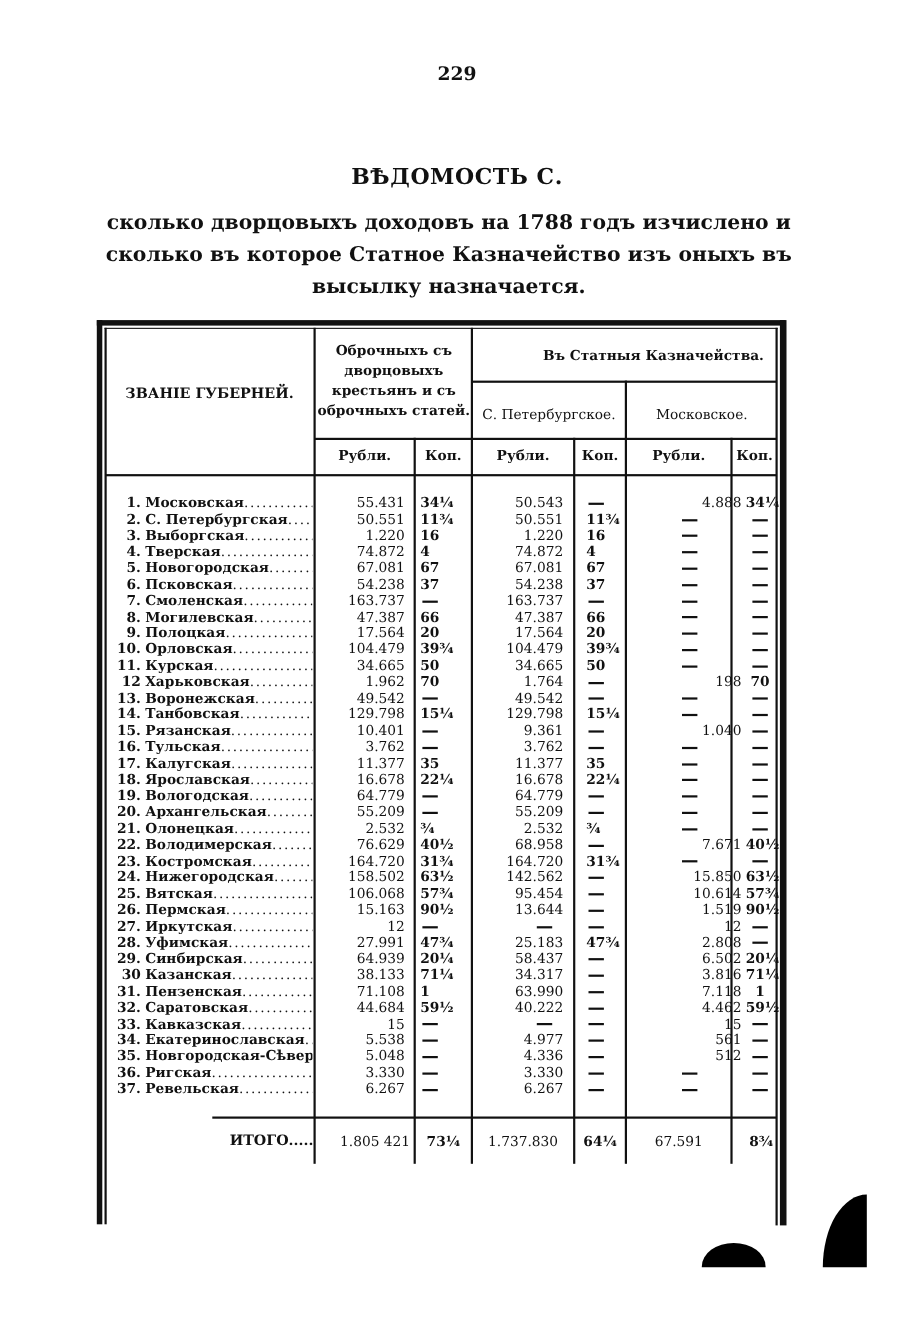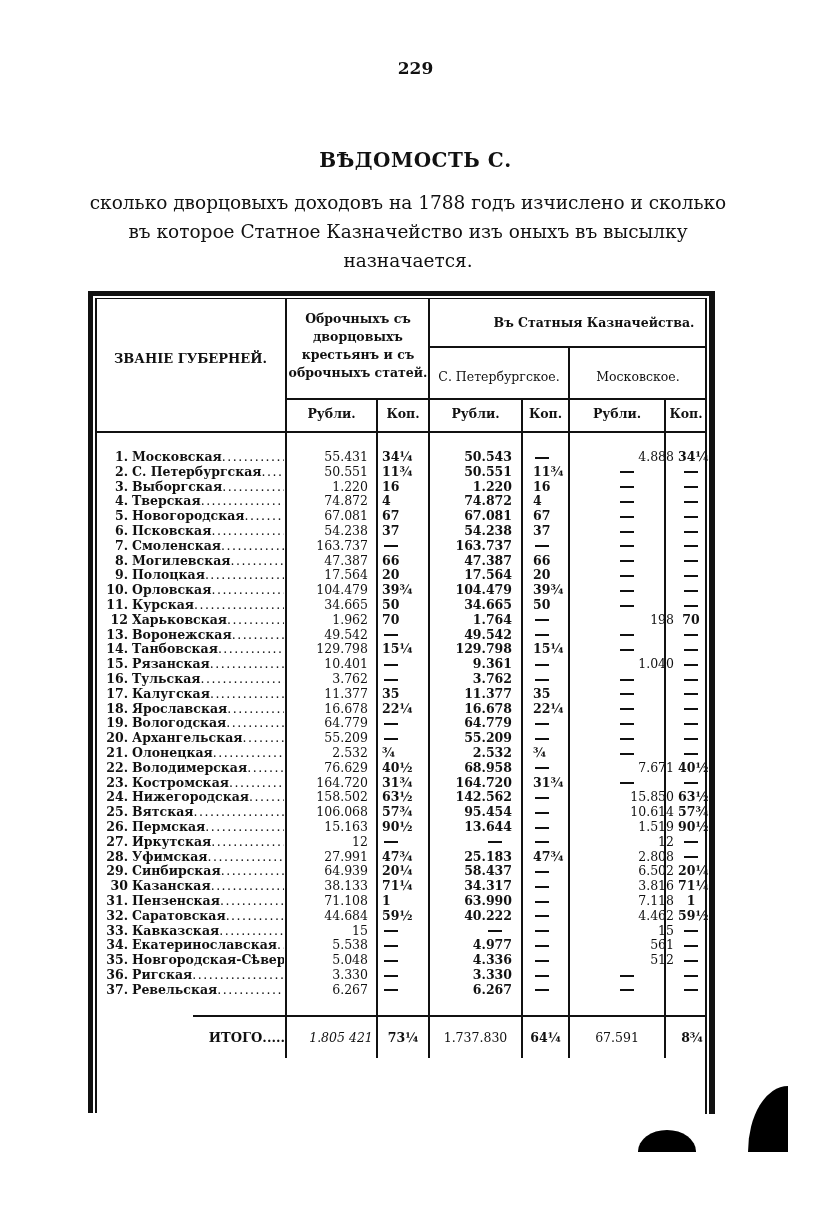--- a/index.html
+++ b/index.html
@@ -10,21 +10,21 @@
   .page-number {
     position: absolute; top: 58px; left: 0; width: 831px; text-align: center;
     font-size: 17px; font-weight: bold;
   }
   .title {
     position: absolute; top: 148px; left: 0; width: 831px; text-align: center;
     font-size: 20px; font-weight: bold; letter-spacing: 0.5px;
   }
   .subtitle {
     position: absolute; top: 188px; left: 88px; width: 640px; text-align: center;
-    font-size: 18.5px; font-weight: normal; line-height: 29px;
+    font-size: 18.5px; font-weight: bold; line-height: 29px;
   }
   
   .frame-top { position: absolute; left: 88px; top: 291px; width: 626px; height: 5px; background: #111; }
   .frame-top-inner { position: absolute; left: 95px; top: 298px; width: 612px; height: 1px; background: #111; }
   .frame-left-outer { position: absolute; left: 88px; top: 291px; width: 5px; height: 822px; background: #111; }
   .frame-left-inner { position: absolute; left: 95px; top: 298px; width: 1.5px; height: 815px; background: #111; }
   .frame-right-outer { position: absolute; left: 709px; top: 291px; width: 6px; height: 823px; background: #111; }
   .frame-right-inner { position: absolute; left: 705px; top: 298px; width: 1.5px; height: 816px; background: #111; }
 
   .vline { position: absolute; background: #111; width: 1.5px; }
@@ -36,21 +36,21 @@
   .hdr.plain { font-weight: normal; }
 
   .rows { position: absolute; top: 449px; left: 0; }
   .row { position: absolute; left: 0; height: 14.8px; font-size: 12.5px; font-weight: bold; line-height: 15px; white-space: nowrap; }
   .cell { position: absolute; top: 0; }
   .c-name { left: 104px; width: 180px; overflow: hidden; }
   .c-name .num { display: inline-block; width: 24px; text-align: right; margin-right: 4px; }
   .c-name .dots { letter-spacing: 1.5px; font-weight: normal; }
   .c-r1 { left: 284px; width: 84px; text-align: right; font-weight: normal; }
   .c-k1 { left: 382px; width: 40px; text-align: left; }
-  .c-r2 { left: 428px; width: 84px; text-align: right; font-weight: bold; }
+  .c-r2 { left: 428px; width: 84px; text-align: right; font-weight: normal; }
   .c-k2 { left: 533px; width: 40px; text-align: left; }
   .c-r3 { left: 578px; width: 96px; text-align: right; font-weight: normal; }
   .c-k3 { left: 678px; width: 26px; text-align: center; }
   .dash { display: inline-block; width: 14px; height: 2px; background: #111; vertical-align: middle; }
   .c-r2 .dash, .c-r1 .dash { margin-right: 10px; }
   .c-r3 .dash { margin-right: 40px; }
   .c-k1 .dash, .c-k2 .dash { margin-left: 2px; }
 
   .total-label { position: absolute; left: 190px; top: 1030px; width: 95px; font-size: 13px; font-weight: bold; text-align: right; }
   .total-cell { position: absolute; top: 1030px; font-size: 12.5px; }
@@ -435,21 +435,21 @@
         <div class="cell c-r1">6.267</div>
         <div class="cell c-k1"><span class="dash"></span></div>
         <div class="cell c-r2">6.267</div>
         <div class="cell c-k2"><span class="dash"></span></div>
         <div class="cell c-r3"><span class="dash"></span></div>
         <div class="cell c-k3"><span class="dash"></span></div>
       </div>
     </div>
 
   <div class="total-label">ИТОГО.....</div>
-  <div class="total-cell" style="left:286px; width:110px; text-align:center;font-style:italic;">1.805 421</div>
+  <div class="total-cell" style="left:286px; width:110px; text-align:center;">1.805 421</div>
   <div class="total-cell" style="left:378px; width:50px; text-align:center; font-weight:bold;">73¼</div>
   <div class="total-cell" style="left:430px; width:91px; text-align:center;">1.737.830</div>
   <div class="total-cell" style="left:523px; width:45px; text-align:center; font-weight:bold;">64¼</div>
   <div class="total-cell" style="left:570px; width:94px; text-align:center;">67.591</div>
   <div class="total-cell" style="left:666px; width:52px; text-align:center; font-weight:bold;">8¾</div>
 </div>
 
 <div class="blot1"></div>
 <div class="blot2"></div>
 

